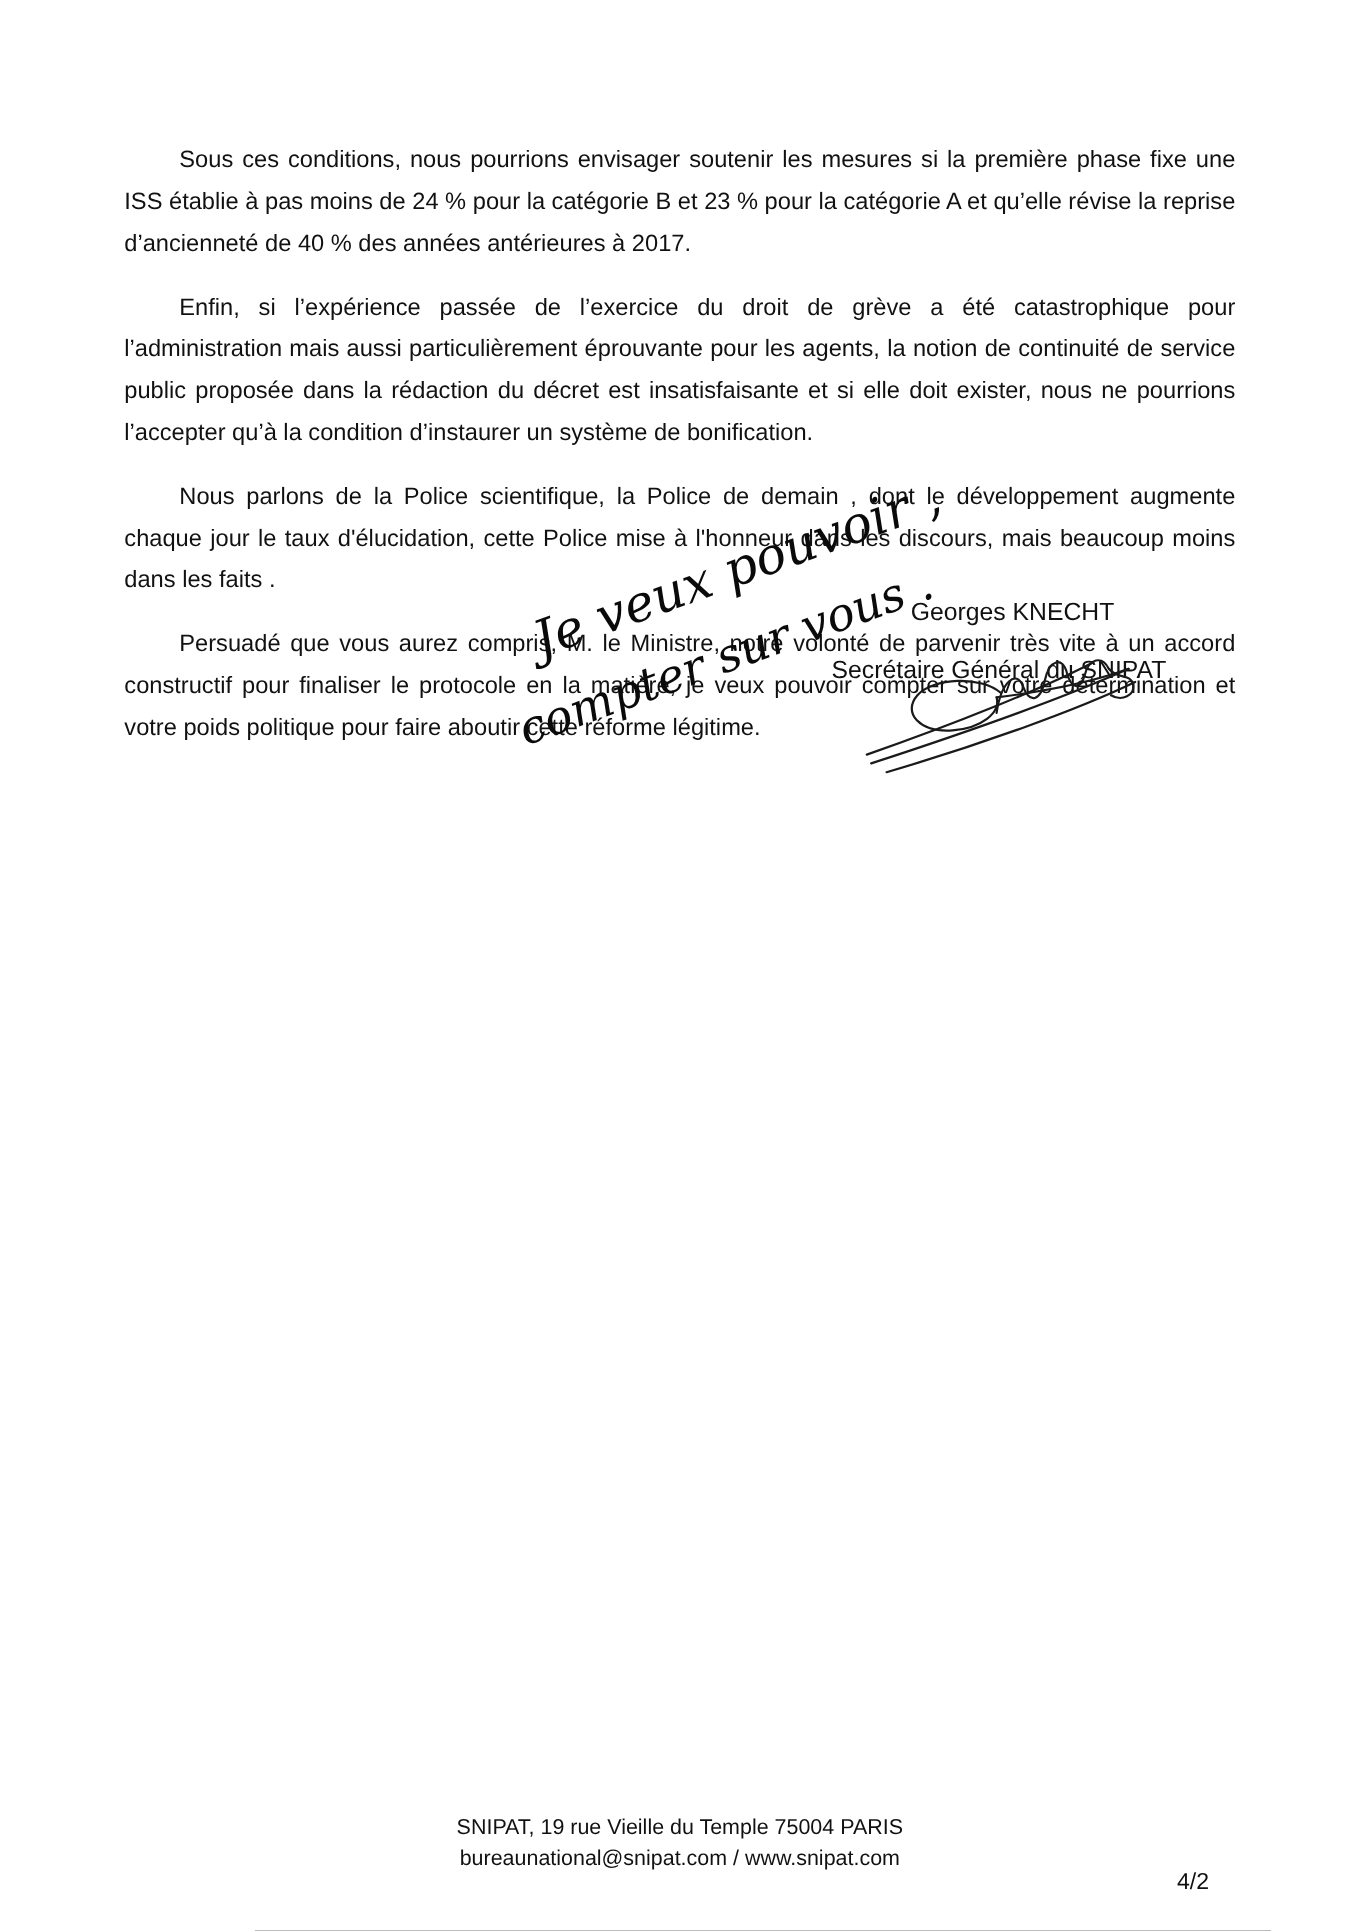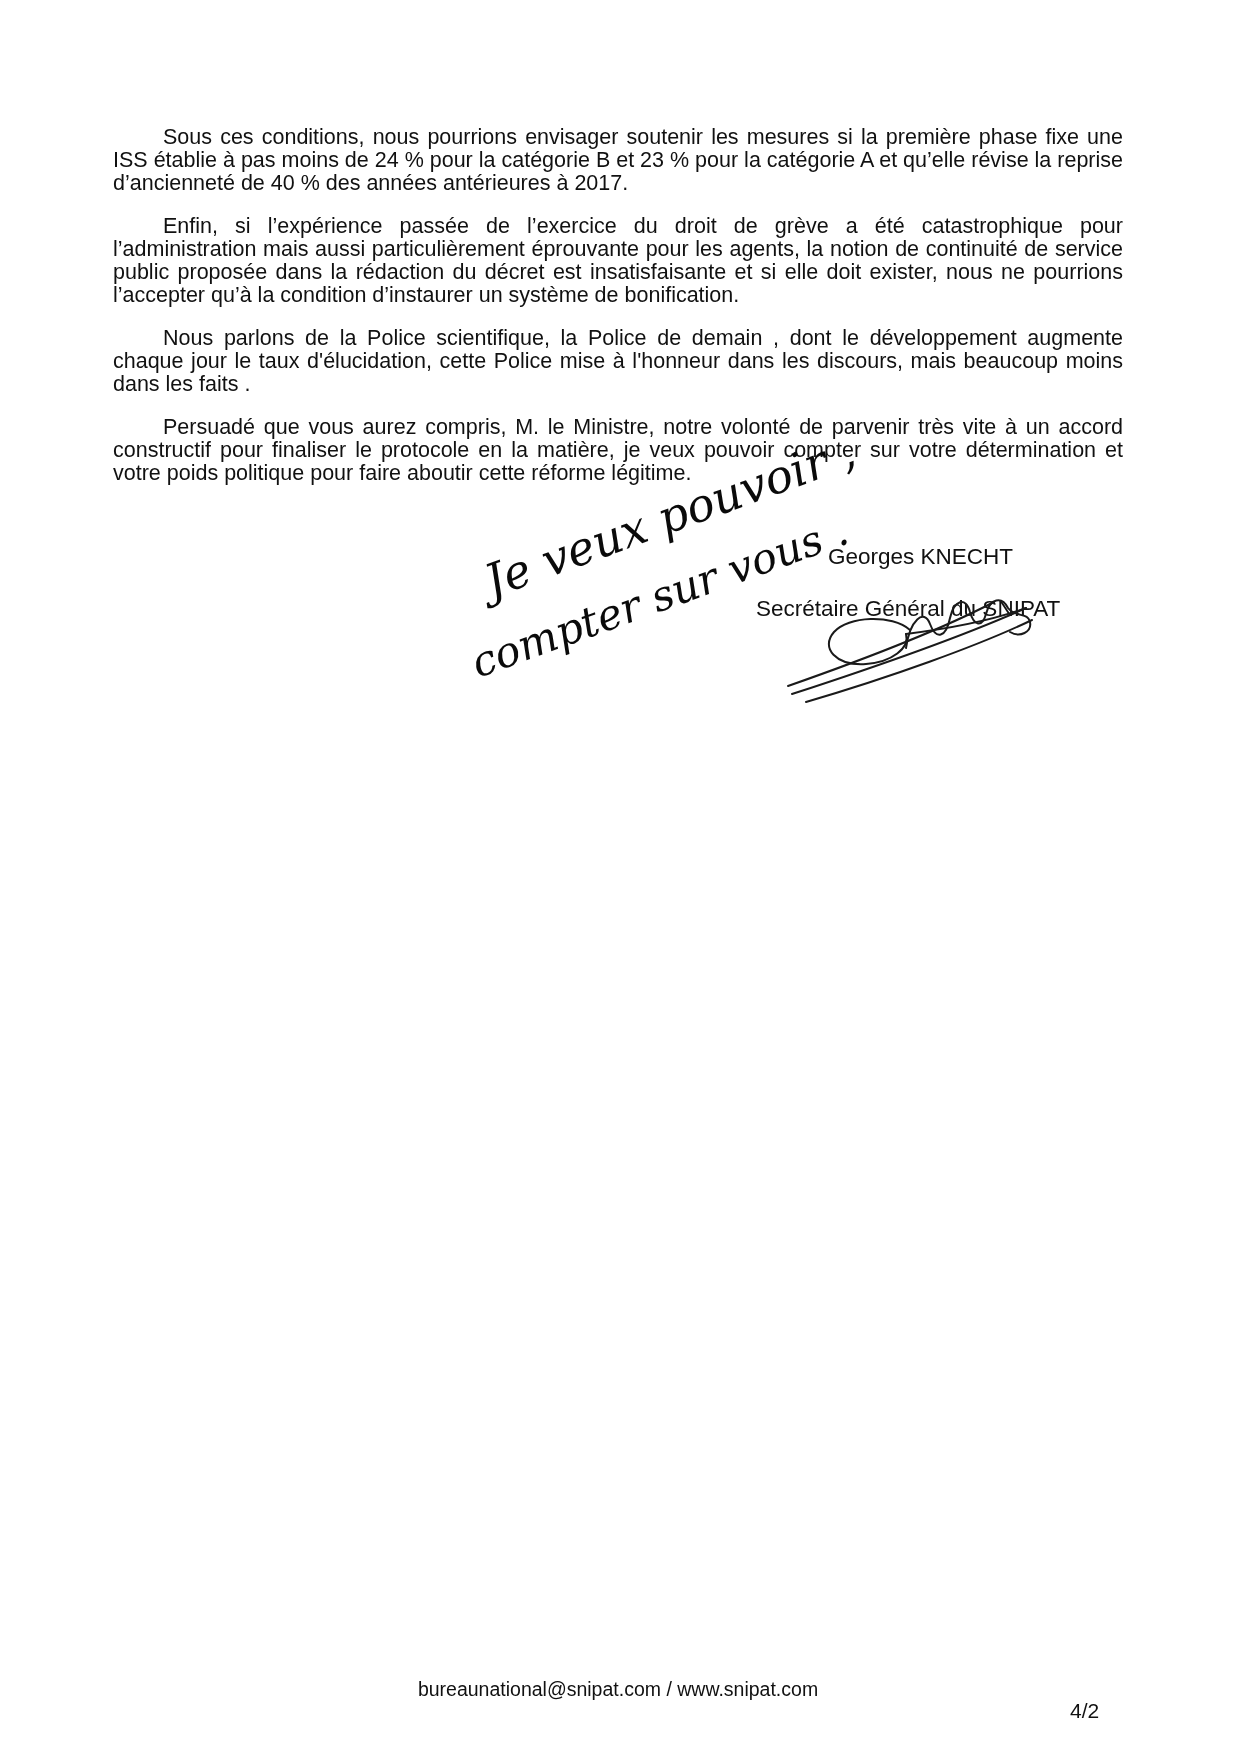--- a/index.html
+++ b/index.html
@@ -15,21 +15,21 @@
   }
   .letter-body {
     position: absolute;
     left: 113px;
     top: 126px;
     width: 1010px;
   }
   .para {
     margin: 0 0 20px 0;
     font-size: 21.5px;
-    line-height: 23px;
+    line-height: 38px;
     text-align: justify;
     text-indent: 50px;
     color: #111111;
   }
   .handwriting-svg {
     position: absolute;
     left: 450px;
     top: 430px;
     width: 340px;
     height: 250px;
@@ -108,17 +108,18 @@
 
   <svg class="scribble-svg" viewBox="0 0 252 118">
     <path d="M122,44 C104,28 60,30 46,46 C32,62 48,80 78,78 C104,76 122,62 118,48"></path>
     <path d="M118,62 C122,34 136,22 142,38 C148,54 158,52 162,32 C166,14 178,10 182,26 C186,40 194,42 198,28 C202,12 214,10 220,22 C228,32 240,26 242,36 C244,46 232,52 222,46"></path>
     <path d="M238,22 C180,48 90,80 4,108"></path>
     <path d="M244,34 C190,60 100,92 18,116"></path>
     <path d="M206,16 C160,40 80,72 0,100"></path>
     <path d="M118,48 C150,44 200,36 238,22"></path>
   </svg>
 
+  <div class="footer-line footer-address">SNIPAT, 19 rue Vieille du Temple 75004 PARIS</div>
   <div class="footer-line footer-contact">bureaunational@snipat.com / www.snipat.com</div>
 
   <div class="page-number">4/2</div>
 
 </div>
 
 </body></html>

